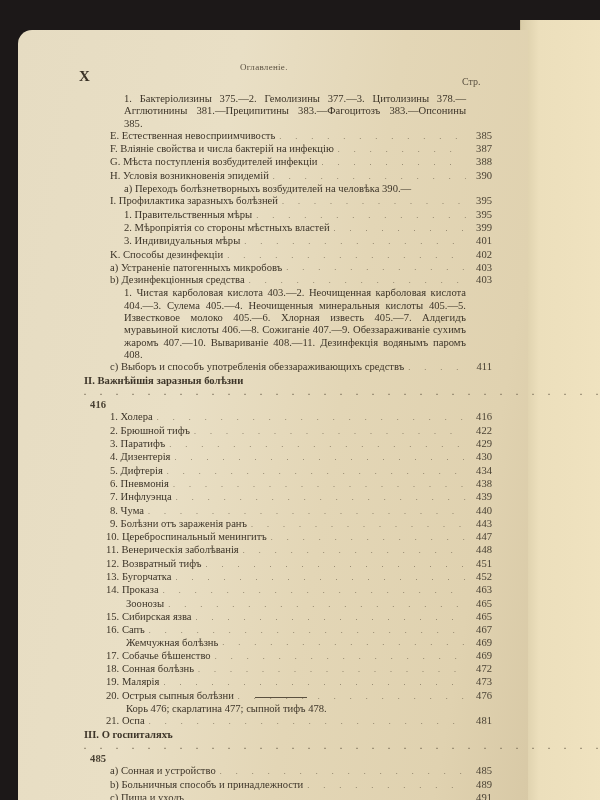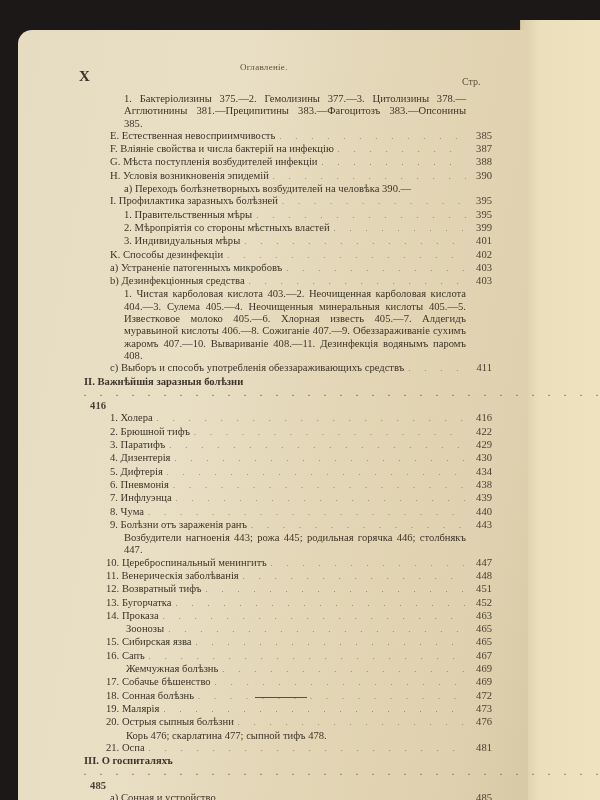--- a/index.html
+++ b/index.html
@@ -82,21 +82,21 @@
     <div class="row" style="padding-left: 44px;">
       <span class="txt">3. Индивидуальныя мѣры</span>
       <span class="dots">. . . . . . . . . . . . . . . . . . . . . . . . . . . . . . . . . . . . . . . . .</span>
       <span class="pg">401</span>
     </div>
     <div class="row" style="padding-left: 30px;">
       <span class="txt">K. Способы дезинфекціи</span>
       <span class="dots">. . . . . . . . . . . . . . . . . . . . . . . . . . . . . . . . . . . . . . . . .</span>
       <span class="pg">402</span>
     </div>
-    <div class="row" style="padding-left: 30px;">
+    <div class="row" style="padding-left: 30px; align-items: center;">
       <span class="txt">a) Устраненіе патогенныхъ микробовъ</span>
       <span class="dots">. . . . . . . . . . . . . . . . . . . . . . . . . . . . . . . . . . . . . . . . .</span>
       <span class="pg">403</span>
     </div>
     <div class="row" style="padding-left: 30px;">
       <span class="txt">b) Дезинфекціонныя средства</span>
       <span class="dots">. . . . . . . . . . . . . . . . . . . . . . . . . . . . . . . . . . . . . . . . .</span>
       <span class="pg">403</span>
     </div>
     <div class="para" style="padding-left: 44px;">1. Чистая карболовая кислота 403.—2. Неочищенная карболовая кислота 404.—3. Сулема 405.—4. Неочищенныя минеральныя кислоты 405.—5. Известковое молоко 405.—6. Хлорная известь 405.—7. Алдегидъ муравьиной кислоты 406.—8. Сожиганіе 407.—9. Обеззараживаніе сухимъ жаромъ 407.—10. Вывариваніе 408.—11. Дезинфекція водянымъ паромъ 408.</div>
@@ -148,21 +148,20 @@
     <div class="row" style="padding-left: 30px;">
       <span class="txt">8. Чума</span>
       <span class="dots">. . . . . . . . . . . . . . . . . . . . . . . . . . . . . . . . . . . . . . . . .</span>
       <span class="pg">440</span>
     </div>
     <div class="row" style="padding-left: 30px;">
       <span class="txt">9. Болѣзни отъ зараженія ранъ</span>
       <span class="dots">. . . . . . . . . . . . . . . . . . . . . . . . . . . . . . . . . . . . . . . . .</span>
       <span class="pg">443</span>
     </div>
-    <div class="para" style="padding-left: 44px;">Возбудители нагноенія 443; рожа 445; родильная горячка 446; столбнякъ 447.</div>
     <div class="row" style="padding-left: 26px;">
       <span class="txt">10. Цереброспинальный менингитъ</span>
       <span class="dots">. . . . . . . . . . . . . . . . . . . . . . . . . . . . . . . . . . . . . . . . .</span>
       <span class="pg">447</span>
     </div>
     <div class="row" style="padding-left: 26px;">
       <span class="txt">11. Венерическія заболѣванія</span>
       <span class="dots">. . . . . . . . . . . . . . . . . . . . . . . . . . . . . . . . . . . . . . . . .</span>
       <span class="pg">448</span>
     </div>
@@ -189,21 +188,21 @@
     <div class="row" style="padding-left: 26px;">
       <span class="txt">15. Сибирская язва</span>
       <span class="dots">. . . . . . . . . . . . . . . . . . . . . . . . . . . . . . . . . . . . . . . . .</span>
       <span class="pg">465</span>
     </div>
     <div class="row" style="padding-left: 26px;">
       <span class="txt">16. Сапъ</span>
       <span class="dots">. . . . . . . . . . . . . . . . . . . . . . . . . . . . . . . . . . . . . . . . .</span>
       <span class="pg">467</span>
     </div>
-    <div class="row" style="padding-left: 46px;">
+    <div class="row" style="padding-left: 46px; align-items: center;">
       <span class="txt">Жемчужная болѣзнь</span>
       <span class="dots">. . . . . . . . . . . . . . . . . . . . . . . . . . . . . . . . . . . . . . . . .</span>
       <span class="pg">469</span>
     </div>
     <div class="row" style="padding-left: 26px;">
       <span class="txt">17. Собачье бѣшенство</span>
       <span class="dots">. . . . . . . . . . . . . . . . . . . . . . . . . . . . . . . . . . . . . . . . .</span>
       <span class="pg">469</span>
     </div>
     <div class="row" style="padding-left: 26px;">

